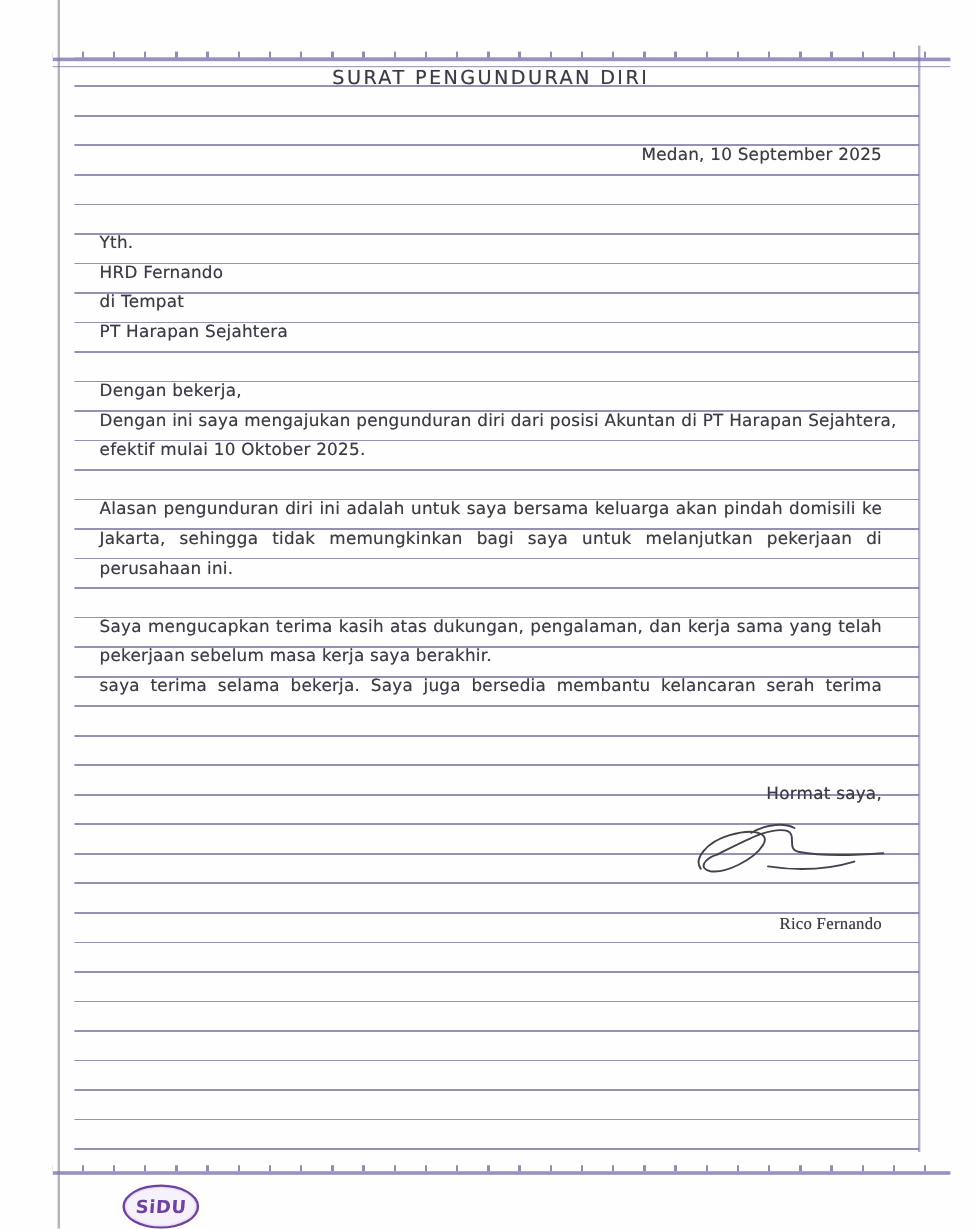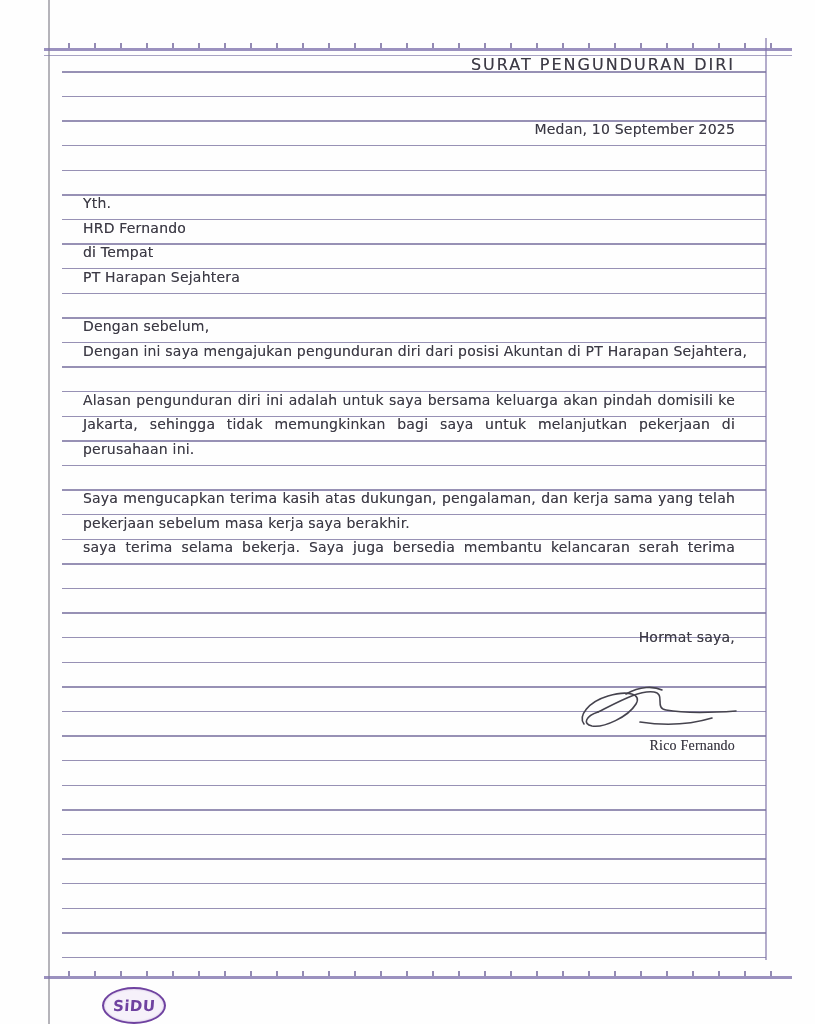--- a/index.html
+++ b/index.html
@@ -28,21 +28,21 @@
   .rules { position:absolute; left:62px; top:48px; width:704px; height:911px;
      background-image:repeating-linear-gradient(to bottom,
         transparent 0, transparent 23.2px, rgba(122,114,160,.78) 23.2px, rgba(122,114,160,.78) 24.6px); }
 
   
   .ln { height:24.6px; line-height:33px; white-space:nowrap;
         padding-left:21px; padding-right:31px;
         font-size:14px; color:#3c3a45; letter-spacing:.2px;
         text-shadow:0 0 .6px rgba(60,58,70,.55); }
   .ln.sp {  }
-  .ln.c  { text-align:right; font-size:16px; letter-spacing:2px; }
+  .ln.c  { text-align:center; font-size:16px; letter-spacing:2px; }
   .ln.r  { text-align:right;margin-top:16px; }
   .ln.j  { text-align:justify; text-align-last:justify; }
   .ln.up { position:relative; top:-6px;font-family:Liberation Serif, serif; }
 
   .signature { position:absolute; left:570px; top:680px; width:180px; height:58px; }
   .signature svg { width:100%; height:100%; }
   .signature path { fill:none; stroke:#45434e; stroke-width:1.6; stroke-linecap:round; }
 
   
   .logo { position:absolute; left:102px; top:987px; width:64px; height:37px;
@@ -70,22 +70,23 @@
     <div class="ln c">SURAT PENGUNDURAN DIRI</div>
     <div class="ln sp"></div>
     <div class="ln r">Medan, 10 September 2025</div>
     <div class="ln sp"></div>
     <div class="ln sp"></div>
     <div class="ln">Yth.</div>
     <div class="ln">HRD Fernando</div>
     <div class="ln">di Tempat</div>
     <div class="ln">PT Harapan Sejahtera</div>
     <div class="ln sp"></div>
-    <div class="ln">Dengan sebelum,</div>
+    <div class="ln">Dengan bekerja,</div>
     <div class="ln">Dengan ini saya mengajukan pengunduran diri dari posisi Akuntan di PT Harapan Sejahtera,</div>
+    <div class="ln">efektif mulai 10 Oktober 2025.</div>
     <div class="ln sp"></div>
     <div class="ln j">Alasan pengunduran diri ini adalah untuk saya bersama keluarga akan pindah domisili ke</div>
     <div class="ln j">Jakarta, sehingga tidak memungkinkan bagi saya untuk melanjutkan pekerjaan di</div>
     <div class="ln">perusahaan ini.</div>
     <div class="ln sp"></div>
     <div class="ln j">Saya mengucapkan terima kasih atas dukungan, pengalaman, dan kerja sama yang telah</div>
     <div class="ln">pekerjaan sebelum masa kerja saya berakhir.</div>
     <div class="ln j">saya terima selama bekerja. Saya juga bersedia membantu kelancaran serah terima</div>
     <div class="ln sp"></div>
     <div class="ln sp"></div>

